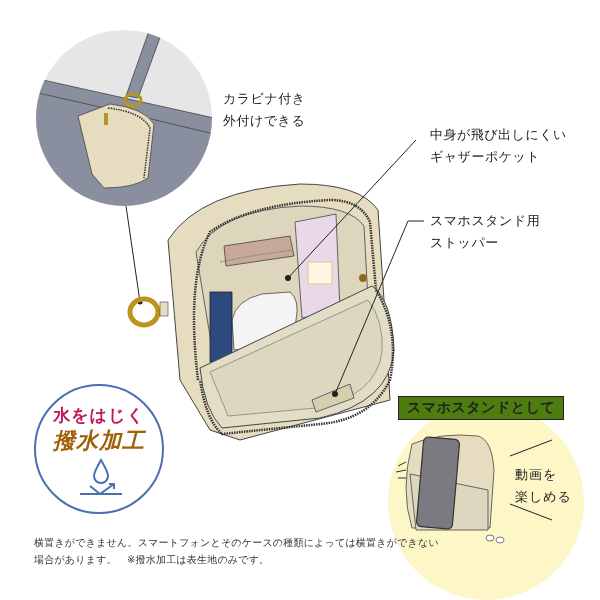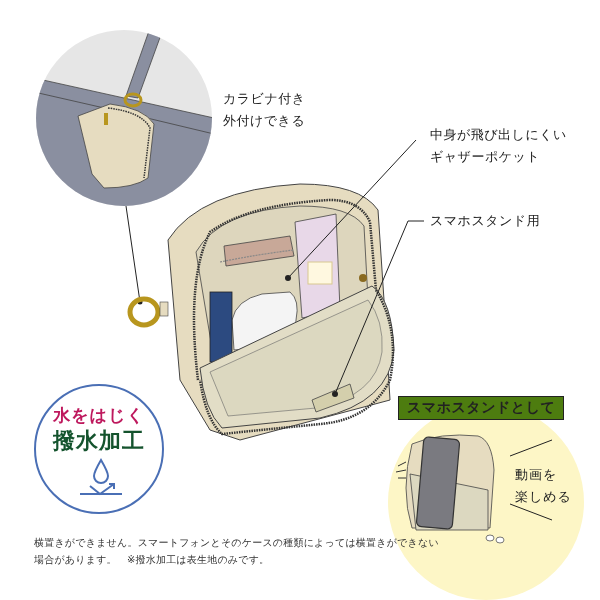--- a/index.html
+++ b/index.html
@@ -2,21 +2,21 @@
 <html><head>
 <meta charset="utf-8">
 <style>
   html, body { margin: 0; padding: 0; background: #ffffff; }
   body { width: 600px; height: 600px; position: relative; overflow: hidden;
          font-family: "DejaVu Sans", sans-serif; color: #222; }
   .abs { position: absolute; }
   svg.abs { overflow: visible; }
   .label { font-size: 13px; line-height: 22px; color: #222; white-space: nowrap; letter-spacing: 0.5px; }
   .water-badge-text1 { font-size: 17px; font-weight: bold; color: #be185d; letter-spacing: 1px; }
-  .water-badge-text2 { font-size: 22px; font-weight: bold; color: #14532d; letter-spacing: 1px; }
+  .water-badge-text2 { font-size: 22px; font-weight: bold; color: #a16207; letter-spacing: 1px; font-style: italic; }
   .stand-title { border: 1.5px solid #222; background: #4d7c0f; font-size: 14px; font-weight: bold;
                  padding: 2px 8px; letter-spacing: 0.5px; white-space: nowrap; }
   .enjoy { font-size: 13px; line-height: 22px; color: #222; letter-spacing: 1px; }
   .footnote { font-size: 10px; line-height: 17px; color: #333; white-space: nowrap; letter-spacing: 0.2px; }
 </style>
 </head>
 <body>
 
 <svg class="abs" style="left:34px; top:28px;" width="180" height="180" viewBox="0 0 180 180">
   <defs>
@@ -83,20 +83,21 @@
   <circle cx="335" cy="394" r="3" fill="#222"></circle>
 </svg>
 
 <div class="abs label" style="left:430px; top:124px;">
   <div>中身が飛び出しにくい</div>
   <div>ギャザーポケット</div>
 </div>
 
 <div class="abs label" style="left:430px; top:210px;">
   <div>スマホスタンド用</div>
+  <div>ストッパー</div>
 </div>
 
 <div class="abs" style="left:34px; top:384px; width:130px; height:130px; border:2px solid #4a6fb5; border-radius:50%; box-sizing:border-box;">
   <div class="abs water-badge-text1" style="left:0; width:126px; top:18px; text-align:center;">水をはじく</div>
   <div class="abs water-badge-text2" style="left:0; width:126px; top:40px; text-align:center;">撥水加工</div>
   <svg class="abs" style="left:40px; top:72px;" width="50" height="40" viewBox="0 0 50 40">
     <path d="M25,2 Q18,14 18,18 A7,7 0 0 0 32,18 Q32,14 25,2 Z" fill="none" stroke="#4a6fb5" stroke-width="2"></path>
     <line x1="4" y1="36" x2="46" y2="36" stroke="#4a6fb5" stroke-width="2"></line>
     <polyline points="14,28 24,36 38,26" fill="none" stroke="#4a6fb5" stroke-width="2"></polyline>
     <polyline points="33,26 38,26 38,31" fill="none" stroke="#4a6fb5" stroke-width="2"></polyline>

